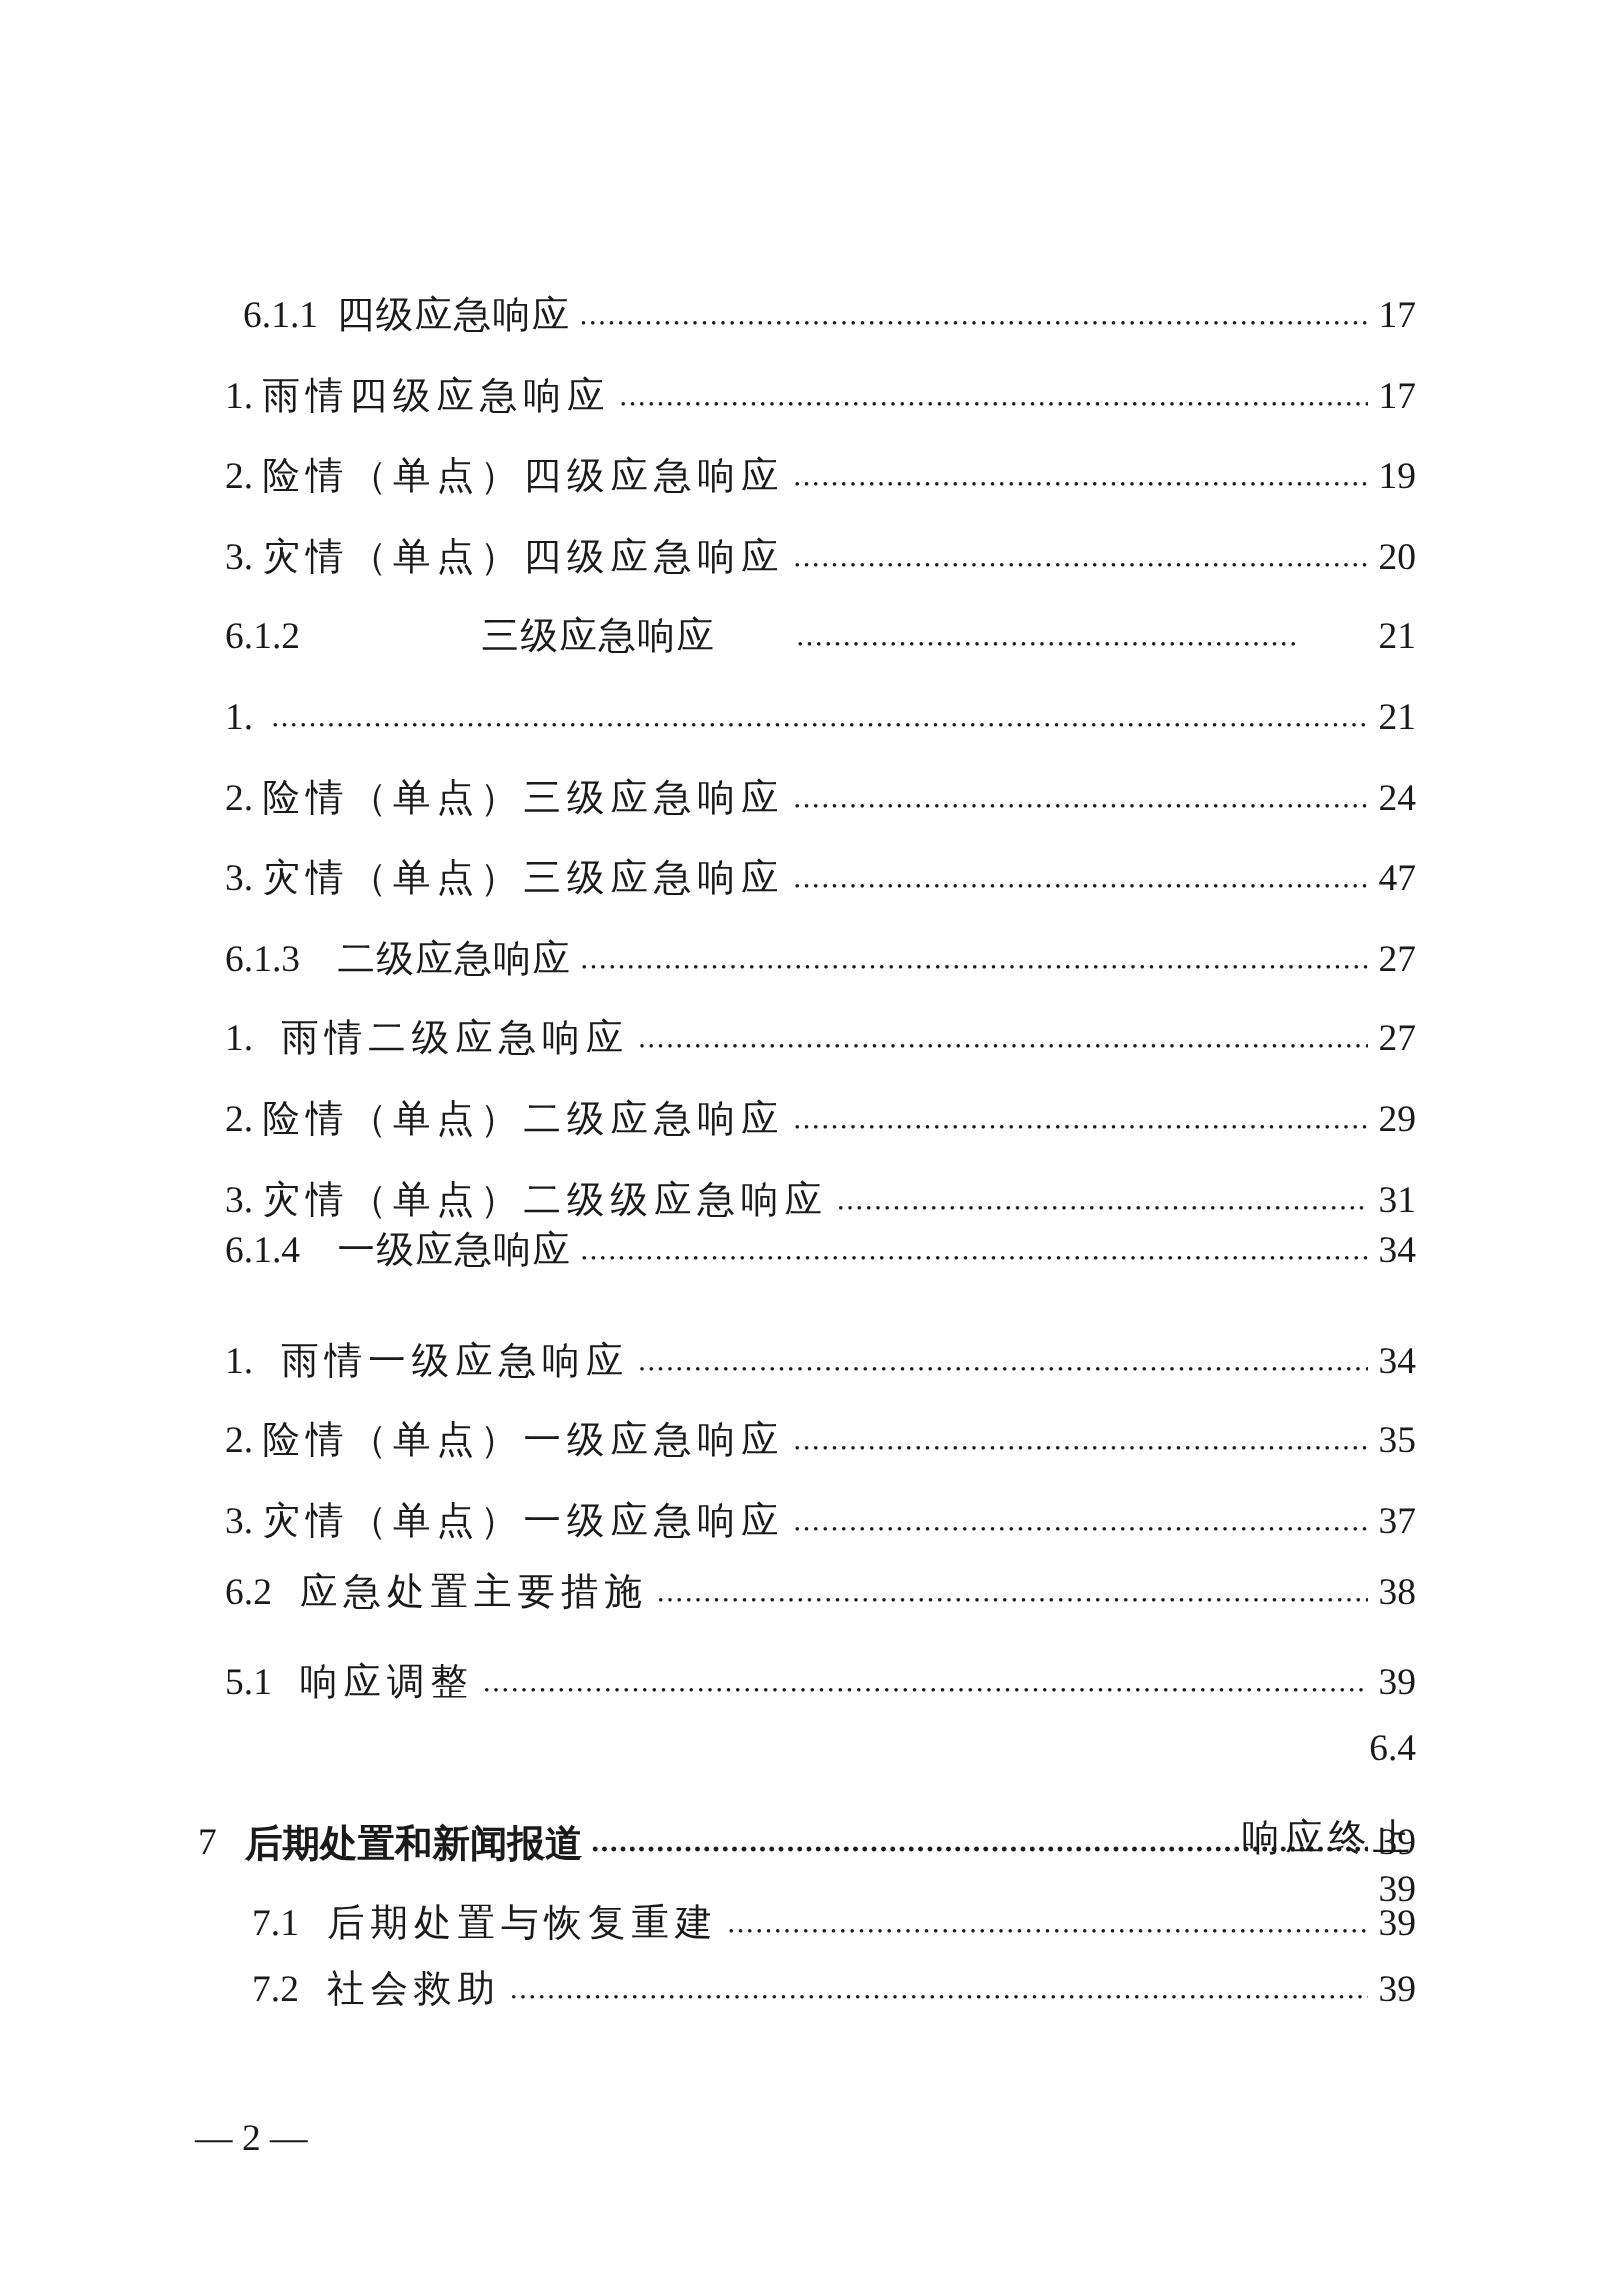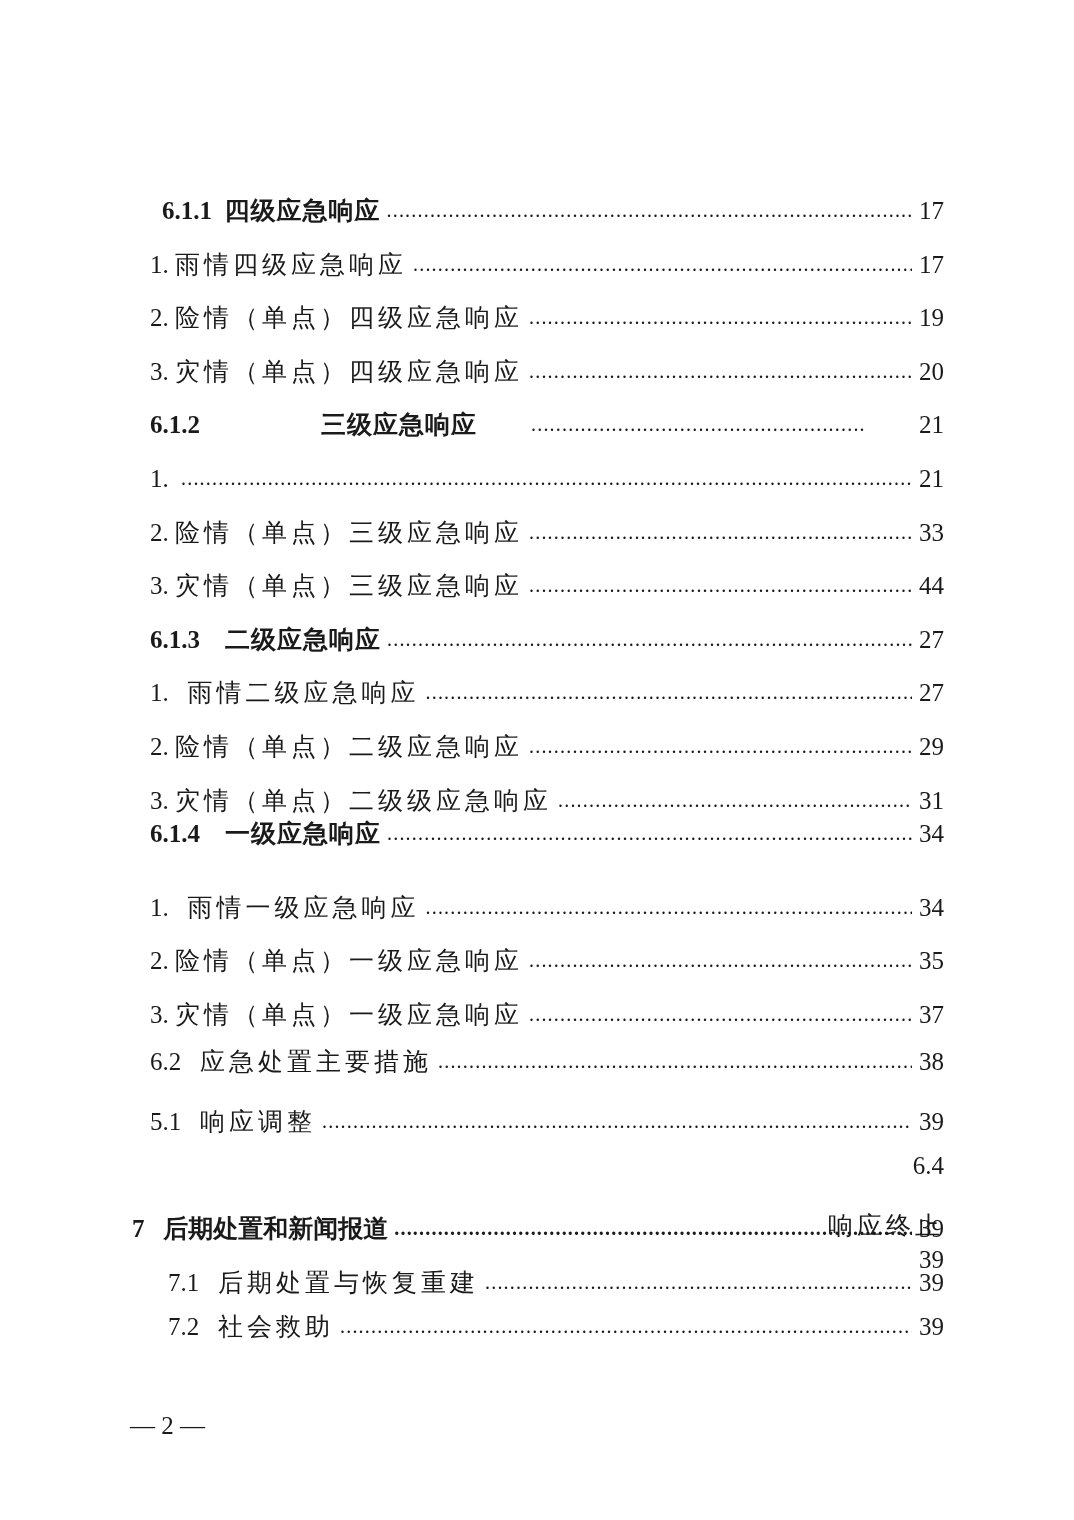--- a/index.html
+++ b/index.html
@@ -6,21 +6,21 @@
   body { width: 1074px; height: 1520px; position: relative; overflow: hidden;
          font-family: "Liberation Serif", "DejaVu Serif", serif; color: #1a1a1a; }
   .toc { position: absolute; left: 0; top: 186px; width: 1074px; }
   .row { position: absolute; height: 40px; display: flex; align-items: flex-end;
          font-size: 25px; line-height: 30px; }
   .row .num { white-space: pre; }
   .row .title { white-space: pre; letter-spacing: 4px; }
   .row .leader { flex: 1; overflow: hidden; white-space: nowrap; margin: 0 4px 0 6px;
                  letter-spacing: 1.2px; font-size: 20px; line-height: 24px; padding-bottom: 4px; }
   .row .page { min-width: 28px; text-align: right; }
-  .row.bold .num, .row.bold .title { font-weight: bold; }
+  .row.bold .num, .row.bold .title { font-weight: normal; }
   .row.bold .title { letter-spacing: 1px; }
   .row.heavy .leader { font-weight: bold; }
   .row.heavy .title { font-family: "DejaVu Sans", "Liberation Sans", sans-serif; font-weight: bold; letter-spacing: 0px; }
   .footer { position: absolute; left: 130px; top: 1412px; font-size: 25px; white-space: pre; }
 </style>
 </head>
 <body>
 
 <div class="toc" id="toc">
     <div class="row bold" style="left: 162px; width: 782px; top: 0px;">
@@ -62,28 +62,28 @@
       <span class="num">1.</span>
       <span class="num"> </span>
       <span class="leader">........................................................................................................................................................................................................</span>
       <span class="page">21</span>
     </div>
     <div class="row " style="left: 150px; width: 794px; top: 321.6px;">
       <span class="num">2.</span>
       <span class="num"> </span>
       <span class="title">险情（单点）三级应急响应</span>
       <span class="leader">........................................................................................................................................................................................................</span>
-      <span class="page">33</span>
+      <span class="page">24</span>
     </div>
     <div class="row " style="left: 150px; width: 794px; top: 375.2px;">
       <span class="num">3.</span>
       <span class="num"> </span>
       <span class="title">灾情（单点）三级应急响应</span>
       <span class="leader">........................................................................................................................................................................................................</span>
-      <span class="page">44</span>
+      <span class="page">47</span>
     </div>
     <div class="row bold" style="left: 150px; width: 794px; top: 428.8px;">
       <span class="num">6.1.3</span>
       <span class="num">    </span>
       <span class="title">二级应急响应</span>
       <span class="leader">........................................................................................................................................................................................................</span>
       <span class="page">27</span>
     </div>
     <div class="row " style="left: 150px; width: 794px; top: 482.4px;">
       <span class="num">1.</span>

